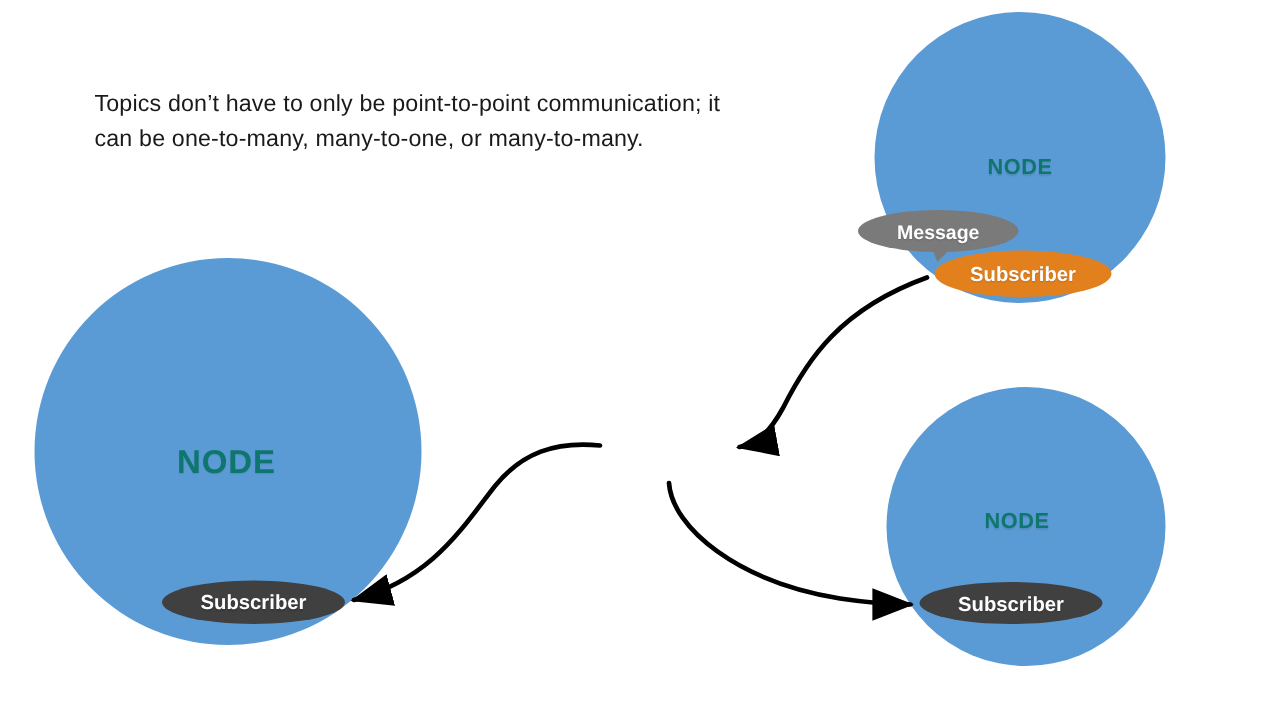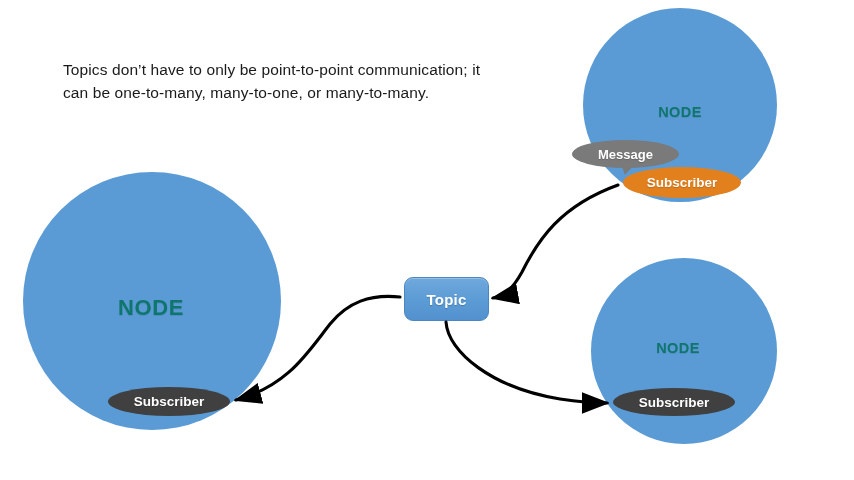--- a/index.html
+++ b/index.html
@@ -127,23 +127,20 @@
   <div class="pill publisher" style="left:623px; top:167px; width:118px; height:31px;">
     <span>Subscriber</span>
   </div>
 
   <div class="node-circle" style="left:591px; top:258px; width:186px; height:186px;"></div>
   <div class="node-label small" style="left:678px; top:348px;">NODE</div>
   <div class="pill subscriber" style="left:613px; top:388px; width:122px; height:28px;">
     <span>Subscriber</span>
   </div>
 
-  <div class="topic-box" style="left:404px; top:277px; width:83px; height:42px;">
-    <span>Topic</span>
-  </div>
 
   <svg id="arrows" viewBox="0 0 854 480">
     <defs>
       <marker id="arrowhead" markerWidth="9" markerHeight="7" refX="8.2" refY="3.5" orient="auto" markerUnits="strokeWidth">
         <polygon points="0 0, 9 3.5, 0 7" fill="#000000"></polygon>
       </marker>
     </defs>
     <path fill="none" stroke="#000000" stroke-width="3.1" stroke-linecap="round" marker-end="url(#arrowhead)" d="M 618 185 C 560 206 538 240 522 272 C 512 290 504 296 493 298"></path>
     <path fill="none" stroke="#000000" stroke-width="3.1" stroke-linecap="round" marker-end="url(#arrowhead)" d="M 400 297 C 370 294 348 302 330 324 C 308 352 288 386 236 400"></path>
     <path fill="none" stroke="#000000" stroke-width="3.1" stroke-linecap="round" marker-end="url(#arrowhead)" d="M 446 322 C 448 352 492 388 560 399 C 580 402 596 403 607 403"></path>

